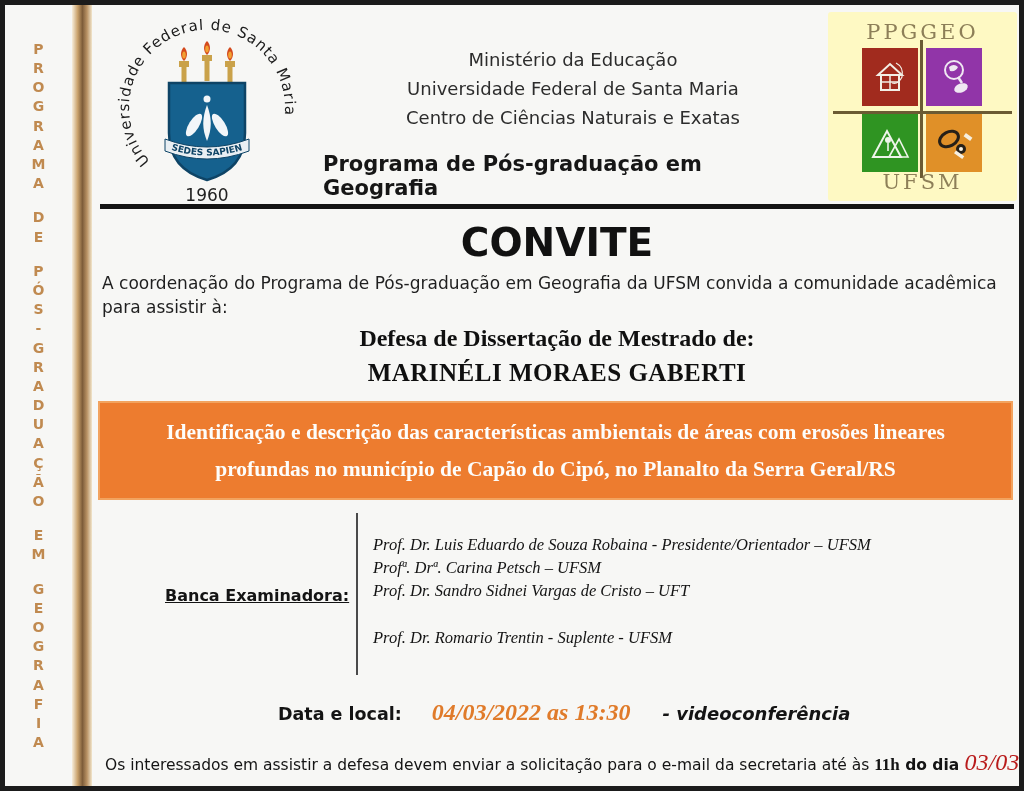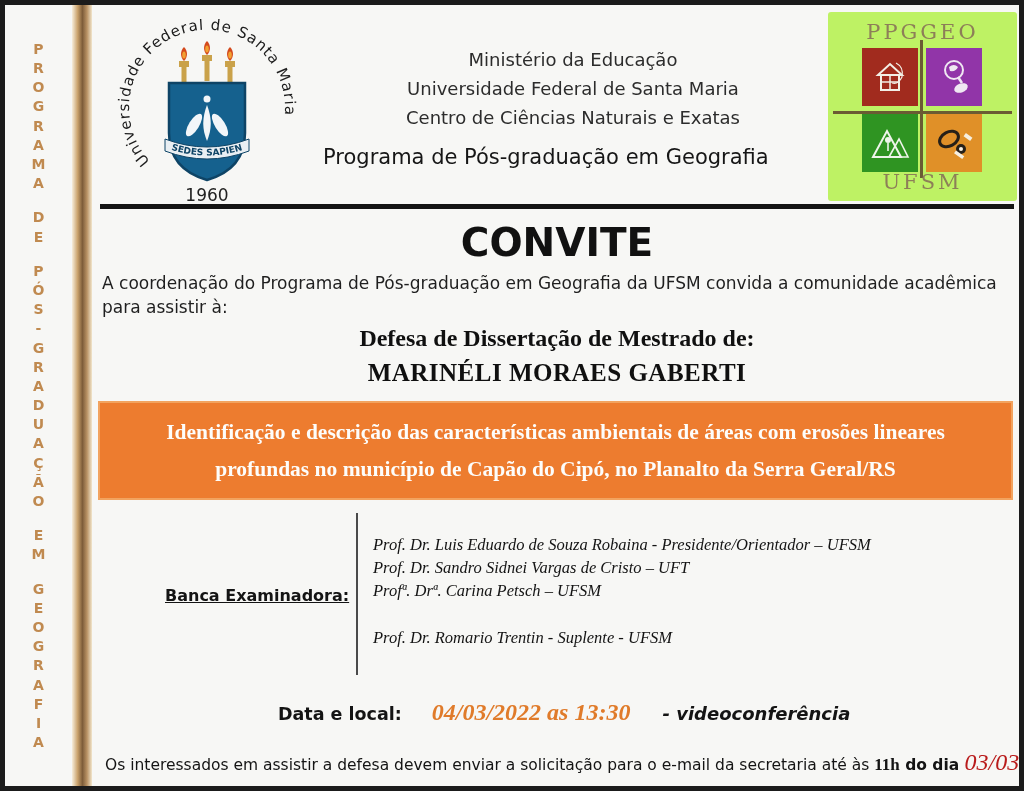--- a/index.html
+++ b/index.html
@@ -24,25 +24,25 @@
   .word-gap { height:15px; }
   .vbar {
     position:absolute; left:67px; top:0; width:20px; height:781px;
     background:linear-gradient(90deg,#f7eedc 0%,#caa26c 28%,#7d5c39 52%,#b99264 75%,#f2e6cc 100%);
   }
 
   
   .seal { position:absolute; left:104px; top:14px; width:196px; height:186px; }
   .header-text { position:absolute; left:318px; top:40px; width:500px; }
   .header-line { font-size:18px; line-height:29px; color:#2c2c2c;text-align:center; }
-  .program-line { margin-top:13px; font-size:21px; font-weight:normal; color:#161616; }
+  .program-line { margin-top:20px; font-size:21px; font-weight:bold; color:#161616; }
 
   .ppggeo {
     position:absolute; left:823px; top:7px; width:189px; height:189px;
-    background:#bef264; border-radius:3px;
+    background:#fef9c3; border-radius:3px;
   }
   .ppggeo-title, .ppggeo-ufsm {
     position:absolute; left:0; width:100%; text-align:center;
     font-family:"DejaVu Serif","Liberation Serif",serif;
     font-size:21px; color:#8d7f58; letter-spacing:3px;
   }
   .ppggeo-title { top:8px; }
   .ppggeo-ufsm { bottom:7px; }
   .quad-grid {
     position:absolute; left:34px; top:36px; width:120px; height:124px;
@@ -284,22 +284,22 @@
   <div class="defense-line defense-2">MARINÉLI MORAES GABERTI</div>
 
   <div class="banner">
     <div class="banner-text">Identificação e descrição das características ambientais de áreas com erosões lineares profundas no município de Capão do Cipó, no Planalto da Serra Geral/RS</div>
   </div>
 
   <div class="banca-label">Banca Examinadora:</div>
   <div class="banca-divider"></div>
   <div class="banca-list">
       <div class="banca-member">Prof. Dr. Luis Eduardo de Souza Robaina - Presidente/Orientador – UFSM</div>
+      <div class="banca-member">Profª. Drª. Carina Petsch – UFSM</div>
       <div class="banca-member">Prof. Dr. Sandro Sidnei Vargas de Cristo – UFT</div>
-      <div class="banca-member">Profª. Drª. Carina Petsch – UFSM</div>
     </div>
   <div class="banca-suplente">Prof. Dr. Romario Trentin - Suplente - UFSM</div>
 
   <div class="date-row">
     <span class="date-label">Data e local:</span>
     <span class="date-value">04/03/2022 as 13:30</span>
     <span class="date-mode">- videoconferência</span>
   </div>
 
   <div class="footer-note"><span>Os interessados em assistir a defesa devem enviar a solicitação para o e-mail da secretaria até às </span><span class="footer-hour">11h</span><span class="footer-dodia"> do dia </span><span class="footer-deadline">03/03.</span></div>

